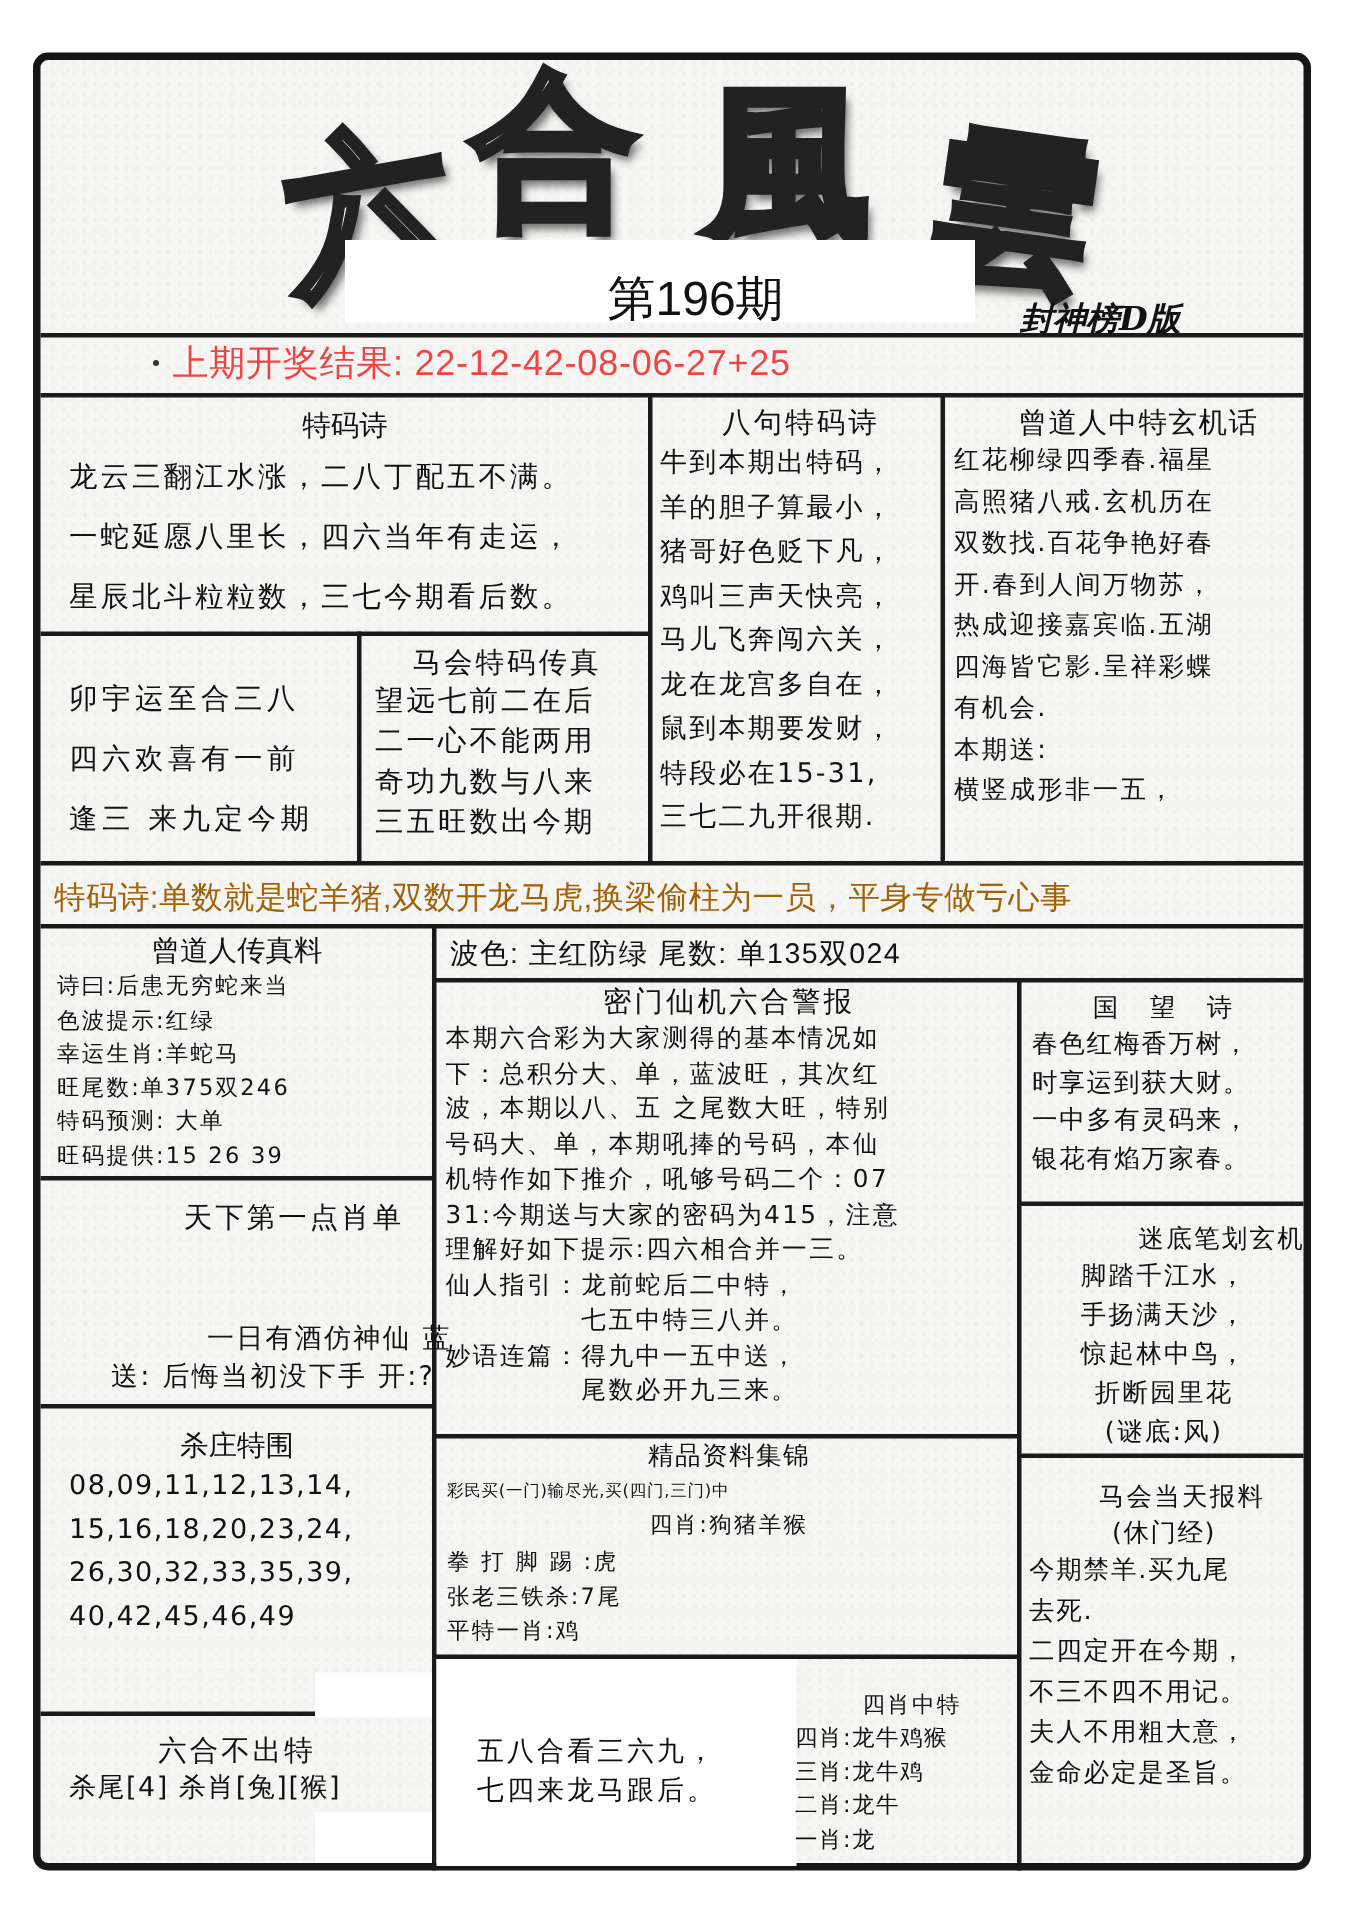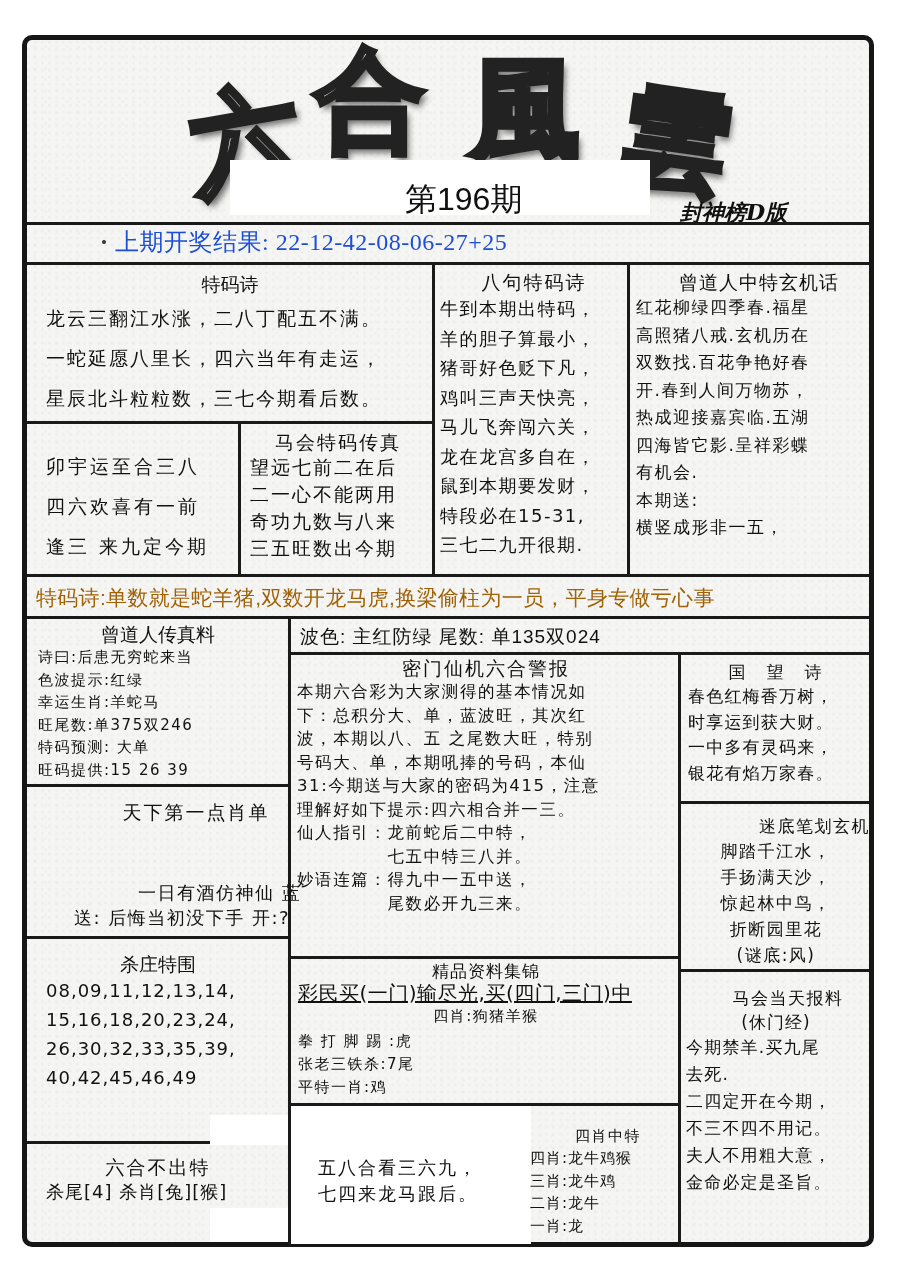--- a/index.html
+++ b/index.html
@@ -23,21 +23,21 @@
   .title-wrap { left:180px; top:45px; width:580px; height:150px; }
   .title-char {
     position:absolute; font-family:"DejaVu Sans", sans-serif; font-weight:bold; font-size:110px;
     color:#fafafa; line-height:1;
     -webkit-text-stroke: 5px #222;
     text-shadow: 4px 6px 6px rgba(0,0,0,0.55);
   }
   .issue-box { left:230px; top:160px; width:420px; height:55px; background:#ffffff; }
   .issue { left:405px; top:178px; font-size:32px; font-family:"Liberation Sans", sans-serif; }
   .edition { left:680px; top:198px; font-size:22px; font-style:italic; font-weight:bold; font-family:"DejaVu Serif", serif; }
-  .result { left:115px; top:226px; font-size:24px; color:#1d4ed8; font-family:Liberation Serif, serif; letter-spacing:0.5px;}
+  .result { left:115px; top:226px; font-size:24px; color:#ef4444; font-family:Liberation Sans, sans-serif; letter-spacing:0.5px;}
   .result-dot { left:102px; top:240px; width:4px; height:4px; background:#333; border-radius:2px; }
 
   .sec-title { text-align:center; font-size:19px; line-height:24px; }
   .txt { font-size:19px; line-height:29px; letter-spacing:1px; white-space:nowrap; }
   .txt-tight { font-size:18px; line-height:25px; letter-spacing:1px; white-space:nowrap; }
   .txt-small { font-size:15px; line-height:22.5px; letter-spacing:1.5px; white-space:nowrap; }
   .pink { color:#a16207; font-size:21px; font-family:"Liberation Sans", sans-serif; letter-spacing:0.3px; }
   .white-patch { position:absolute; background:#ffffff; }
 </style>
 </head>
@@ -165,32 +165,33 @@
 <div class="abs txt" style="left:300px; top:622px; font-size:19px; font-family:'Liberation Sans', sans-serif;">波色:  主红防绿 尾数:    单135双024</div>
 <div class="hline" style="left:288px; top:652px; width:581px;"></div>
 <div class="vline" style="left:678px; top:652px; height:595px;"></div>
 <div class="abs" style="left:294px; top:656px; width:384px;">
   <div class="sec-title" style="font-size:19px; letter-spacing:2px;">密门仙机六合警报</div>
   <div class="txt-tight" style="font-size:16.5px; line-height:23.5px; letter-spacing:1.6px; padding-left:3px;">
     <div>本期六合彩为大家测得的基本情况如</div>
     <div>下：总积分大、单，蓝波旺，其次红</div>
     <div>波，本期以八、五 之尾数大旺，特别</div>
     <div>号码大、单，本期吼捧的号码，本仙</div>
+    <div>机特作如下推介，吼够号码二个：07</div>
     <div>31:今期送与大家的密码为415，注意</div>
     <div>理解好如下提示:四六相合并一三。</div>
     <div>仙人指引：龙前蛇后二中特，</div>
     <div>　　　　　七五中特三八并。</div>
     <div>妙语连篇：得九中一五中送，</div>
     <div>　　　　　尾数必开九三来。</div>
   </div>
 </div>
 <div class="hline" style="left:288px; top:956px; width:391px;"></div>
 <div class="abs" style="left:294px; top:960px; width:384px;">
   <div class="sec-title" style="font-size:17px; line-height:22px; letter-spacing:1px;">精品资料集锦</div>
-  <div class="txt-small" style="font-size:20px; line-height:23px; letter-spacing:0.5px; padding-left:4px;text-decoration:underline;">彩民买(一门)输尽光,买(四门,三门)中</div>
+  <div class="txt-small" style="font-size:11px; line-height:23px; letter-spacing:0.5px; padding-left:4px;">彩民买(一门)输尽光,买(四门,三门)中</div>
   <div class="txt-small" style="font-size:15px; line-height:23px; text-align:center;">四肖:狗猪羊猴</div>
   <div class="txt-small" style="font-size:15px; line-height:23px; padding-left:4px; margin-top:2px;">
     <div>拳 打 脚 踢 :虎</div>
     <div>张老三铁杀:7尾</div>
     <div>平特一肖:鸡</div>
   </div>
 </div>
 <div class="hline" style="left:288px; top:1103px; width:391px;"></div>
 <div class="white-patch" style="left:291px; top:1106px; width:240px; height:138px; background:#ffffff;"></div>
 <div class="abs txt-tight" style="left:318px; top:1155px; font-size:18px; line-height:26px; letter-spacing:2px;">

